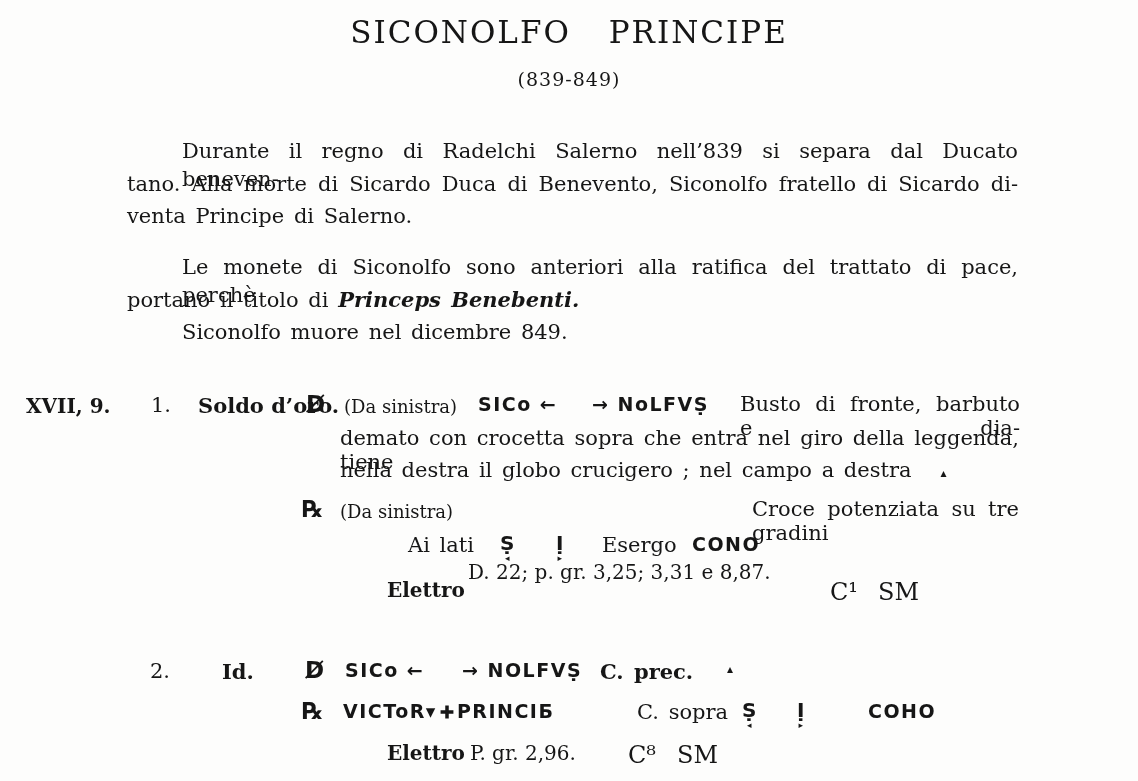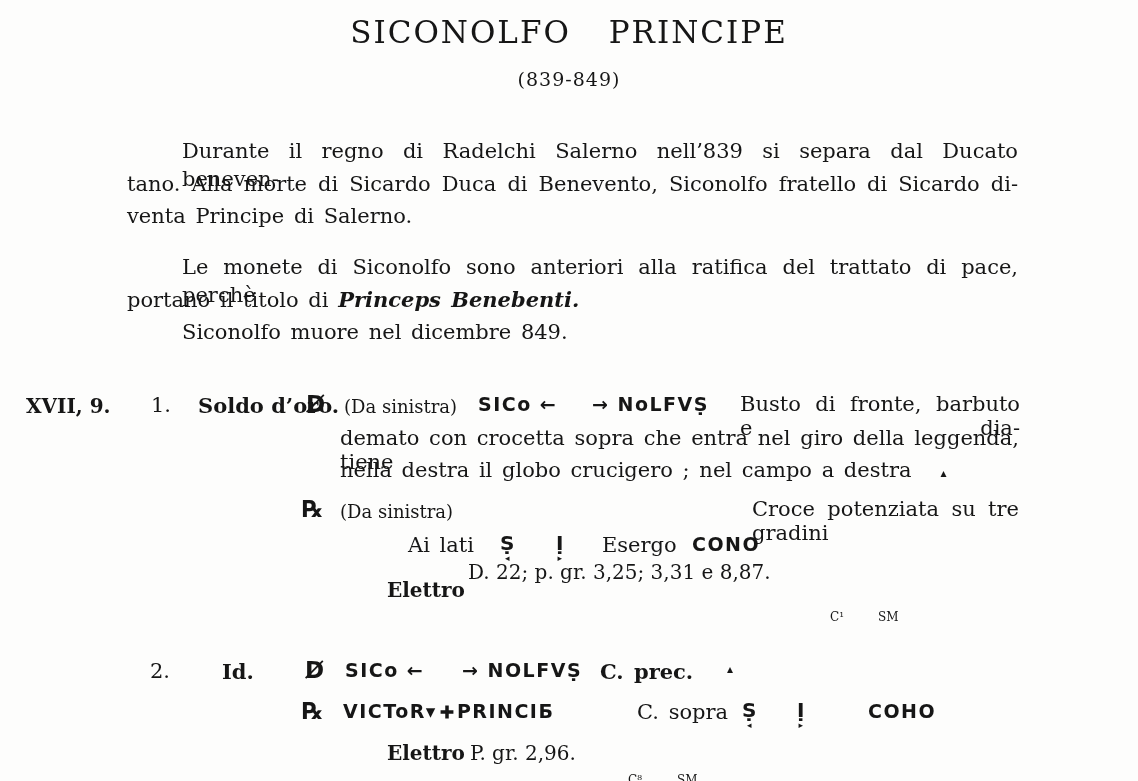--- a/index.html
+++ b/index.html
@@ -48,21 +48,21 @@
   .note { font-size: 18px; }
   .legend {
     font-family: "DejaVu Sans", sans-serif;
     font-weight: 700;
     font-size: 19px;
     letter-spacing: 1.5px;
   }
   .desc { font-size: 21px; word-spacing: 3px; }
   .metal { font-size: 20px; font-weight: 700; }
   .specs { font-size: 20px; }
-  .refmark { font-size: 12px; margin-top: 32px; }
+  .refmark { font-size: 24px; }
 
   .tri { font-size: 12px; }
   .stack {
     display: inline-flex;
     flex-direction: column;
     align-items: center;
     vertical-align: top;
     line-height: 1;
   }
   .stack .letter {

